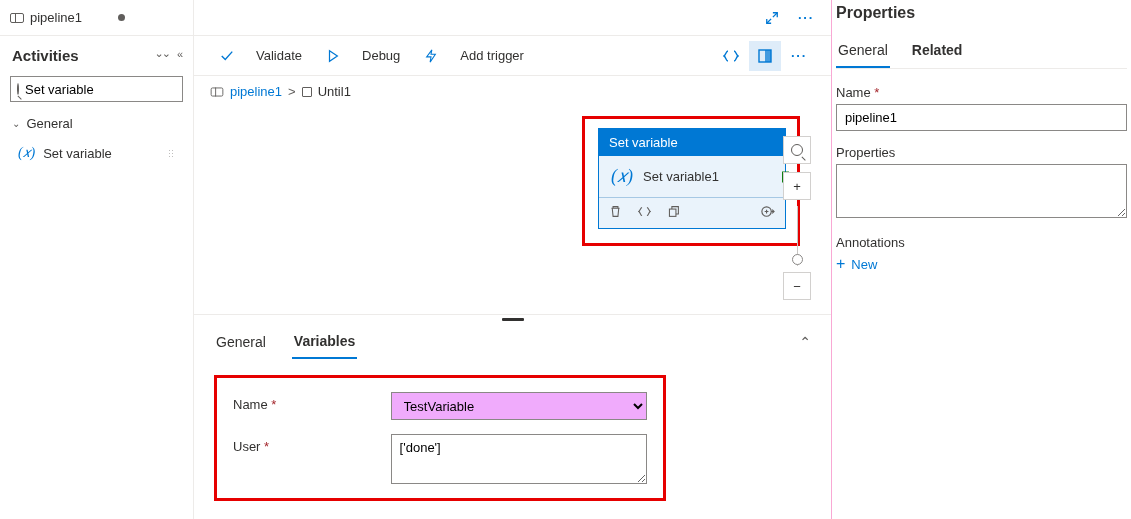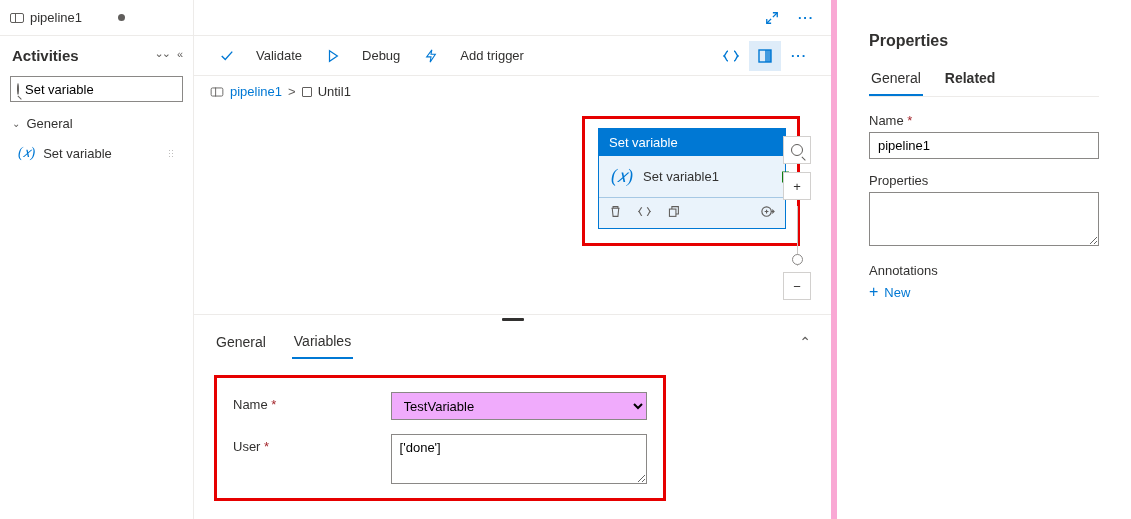--- a/index.html
+++ b/index.html
@@ -1,20 +1,20 @@
 <!DOCTYPE html>
 <html><head>
 <meta charset="utf-8">
 <style>
   * { box-sizing: border-box; margin: 0; padding: 0; }
   body { font-family: "Segoe UI", Arial, sans-serif; font-size: 13px; color: #323130; background: #fff; width: 1131px; height: 519px; overflow: hidden; }
   .root { display: flex; height: 100%; }
   .sidebar { width: 194px; border-right: 1px solid #edebe9; display: flex; flex-direction: column; }
   .main { flex: 1; display: flex; flex-direction: column; }
-  .properties { width: 300px; border-left: 6px solid #f9a8d4; padding: 32px; }
+  .properties { width: 300px; border-left: 1px solid #f9a8d4; padding: 4px; }
 
   
   .tabbar { height: 36px; border-bottom: 1px solid #edebe9; display: flex; align-items: center; padding: 0 10px; }
   .tab-item { display: flex; align-items: center; gap: 6px; font-size: 13px; }
   .tab-icon-pipeline { width: 14px; height: 10px; border: 1.3px solid #605e5c; border-radius: 2px; position: relative; }
   .tab-icon-pipeline::before { content: ""; position: absolute; left: 4px; top: -1px; bottom: -1px; width: 1.3px; background: #605e5c; }
   .unsaved-dot { width: 7px; height: 7px; border-radius: 50%; background: #605e5c; margin-left: 30px; }
 
   
   .activities-header { display: flex; align-items: flex-start; justify-content: space-between; padding: 11px 12px 8px; }
@@ -67,21 +67,21 @@
   .zoom-btn { width: 28px; height: 28px; border: 1px solid #d2d0ce; background: #fff; display: flex; align-items: center; justify-content: center; cursor: pointer; }
   .zoom-track { width: 1px; height: 60px; background: #c8c6c4; position: relative; margin: 6px 0; }
   .zoom-thumb { position: absolute; left: -5px; top: 48px; width: 11px; height: 11px; border: 1px solid #8a8886; border-radius: 50%; background: #fff; }
 
   
   .bottom-panel { border-top: 1px solid #edebe9; }
   .drag-handle-bar { height: 8px; display: flex; justify-content: center; align-items: center; }
   .drag-handle-bar span { width: 22px; height: 3px; background: #323130; border-radius: 1px; }
   .btabs { display: flex; gap: 24px; padding: 0 20px; align-items: center; height: 38px; position: relative; }
   .btab { padding: 8px 2px; font-size: 14px; cursor: pointer; color: #323130; }
-  .btab.active { font-weight: 400; border-bottom: 2px solid #0078d4; }
+  .btab.active { font-weight: 700; border-bottom: 2px solid #0078d4; }
   .btabs .collapse { margin-left: auto; color: #605e5c; cursor: pointer; font-size: 14px; }
   .bpanel-content { padding: 14px 20px 18px; }
   .highlight-box2 { border: 3px solid #e60000; padding: 14px 16px; width: 452px; }
   .form-row { display: flex; align-items: flex-start; margin-bottom: 14px; }
   .form-row label { width: 160px; font-size: 13px; padding-top: 5px; }
   .req { color: #a4262c; }
   .form-row select, .form-row textarea { border: 1px solid #8a8886; padding: 5px 8px; font-size: 13px; font-family: inherit; }
   .form-row select { width: 260px; height: 28px; background: #f0abfc; }
   .form-row textarea { width: 260px; height: 50px; resize: both; }
 

